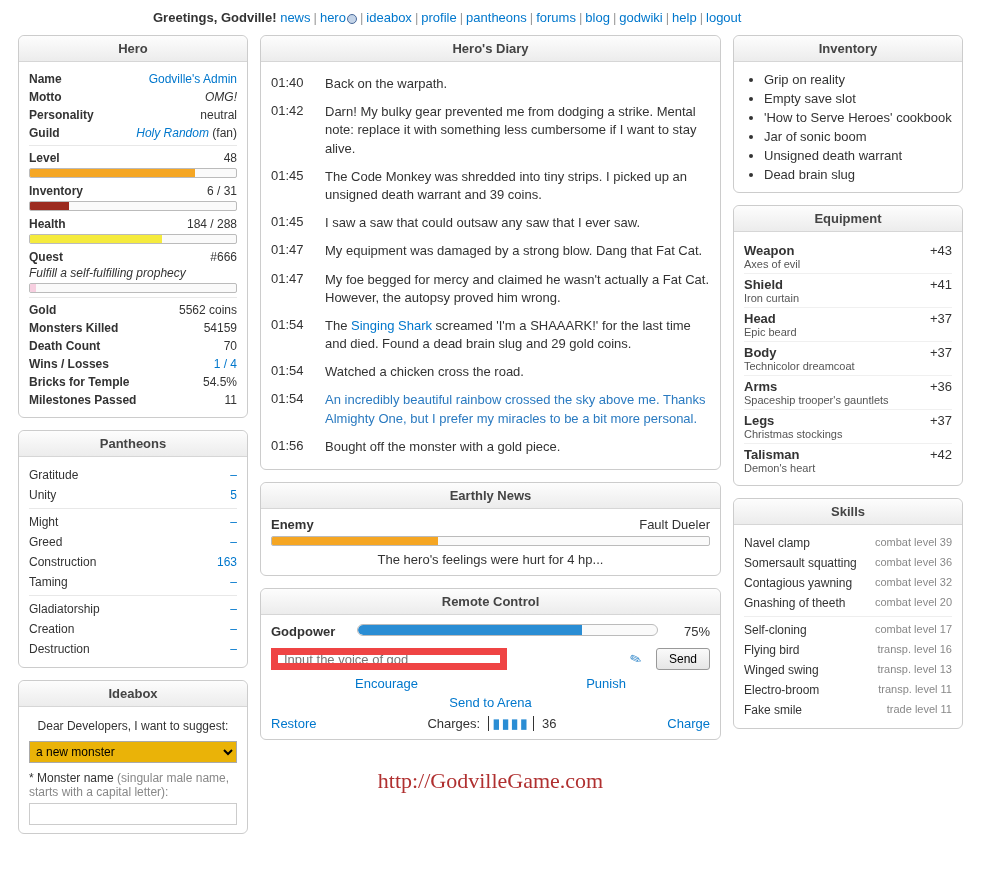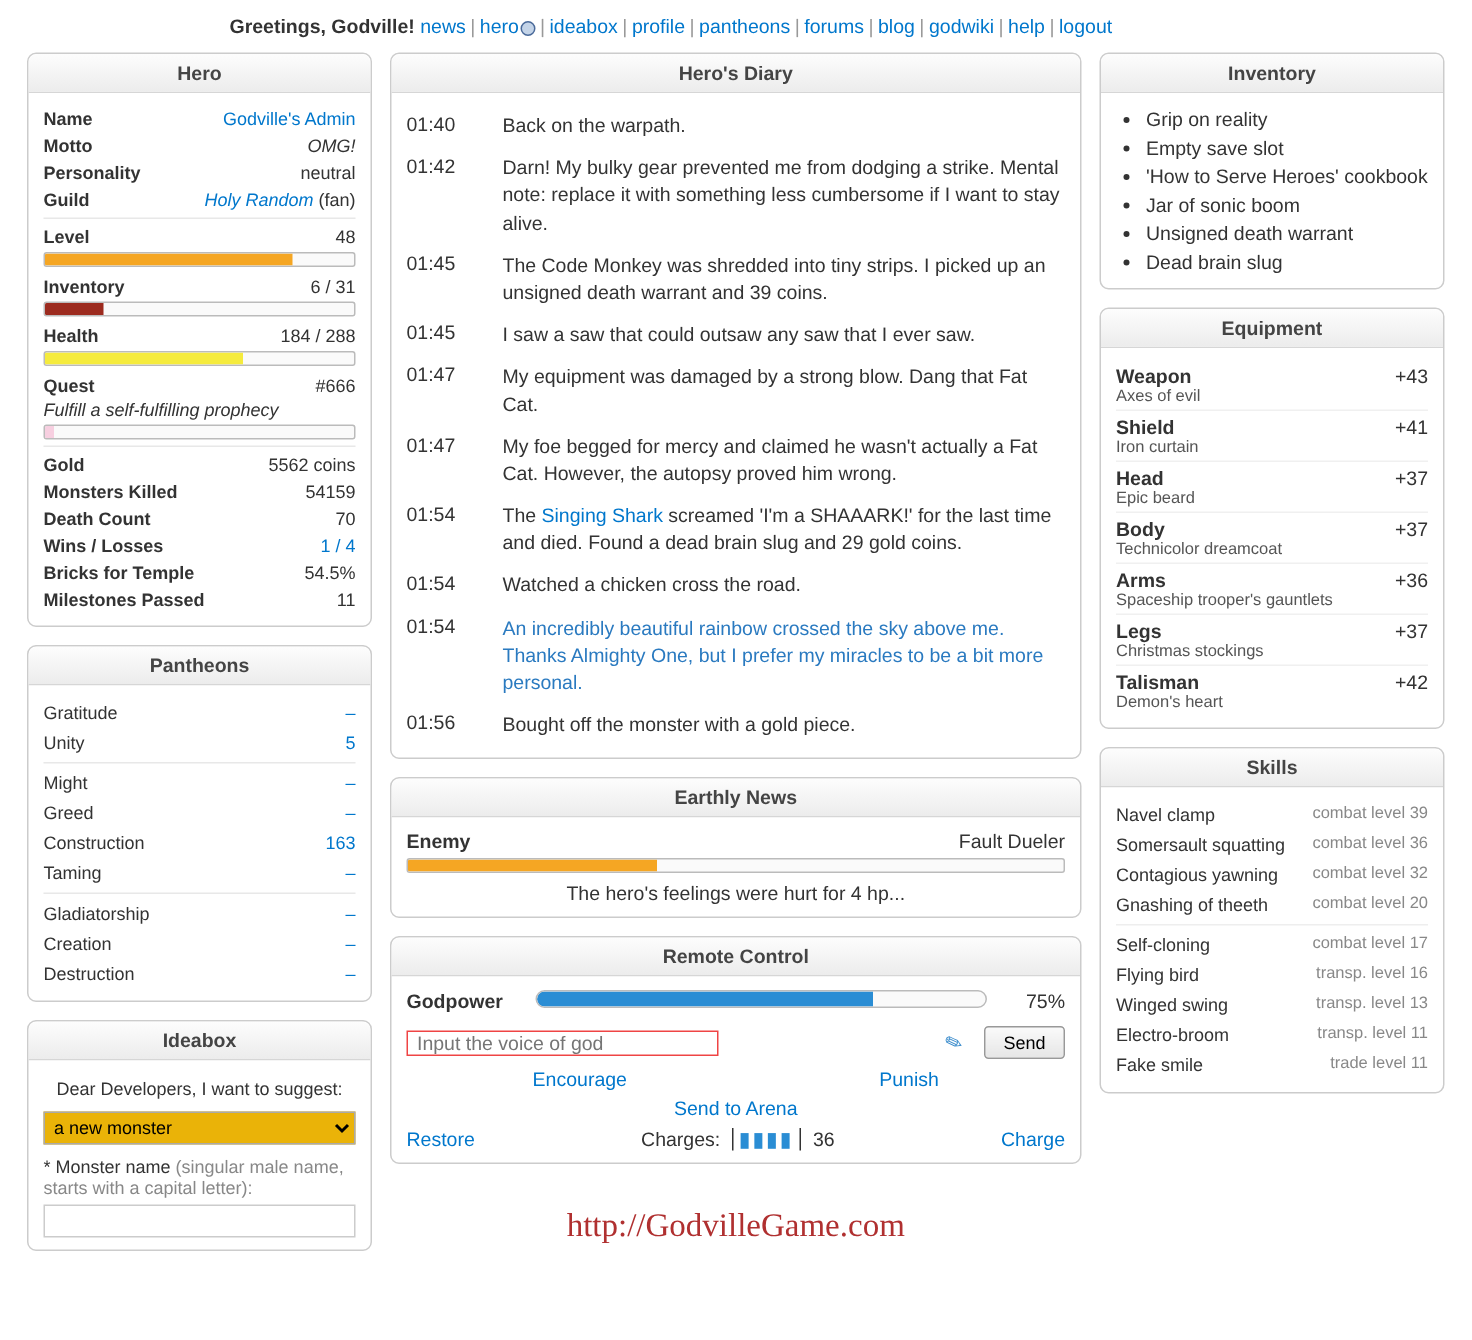--- a/index.html
+++ b/index.html
@@ -78,35 +78,35 @@
     width: 100%; font-size: 12px; padding: 2px; margin-bottom: 8px;
     border: 1px solid #aaa; background: #eab308;
   }
   .idea-label .hint { color: #888; font-weight: normal; }
   .idea-label { font-size: 12px; }
   .idea-input {
     width: 100%; border: 1px solid #ccc; padding: 3px; margin-top: 4px;
     font-size: 12px;
   }
 
-  .diary-row { display: flex; gap: 20px; padding: 5px 0; font-size: 13px; }
+  .diary-row { display: flex; gap: 10px; padding: 5px 0; font-size: 13px; }
   .diary-time { width: 44px; color: #333; flex-shrink: 0; }
   .diary-text { flex: 1; line-height: 1.4; }
   .diary-text.blue { color: #2a7ac0; }
 
   .news-row { display: flex; justify-content: space-between; font-weight: bold; font-size: 13px; }
   .news-sub { text-align: center; margin-top: 6px; font-size: 13px; }
 
   .rc-row { display: flex; align-items: center; gap: 8px; }
   .rc-label { font-weight: bold; font-size: 13px; width: 78px; }
   .rc-bar-wrap { flex: 1; }
   .rc-val { width: 44px; text-align: right; font-size: 13px; }
   .voice-row { display: flex; gap: 8px; margin-top: 8px; align-items: center; }
   .voice-input {
-    flex: 1; border: 1px solid #ef4444; padding: 4px 24px 4px 6px;
+    flex: 1; border: 7px solid #ef4444; padding: 4px 40px 4px 6px;
     font-size: 13px; color: #888; height: 17px;
     background: #fff;
     position: relative;
   }
   .voice-wrap { position: relative; flex: 1; }
   .clear-icon {
     position: absolute; right: 6px; top: 50%; transform: translateY(-50%) rotate(-20deg);
     color: #3a8ccc; font-size: 14px; cursor: pointer;
   }
   .send-btn {

